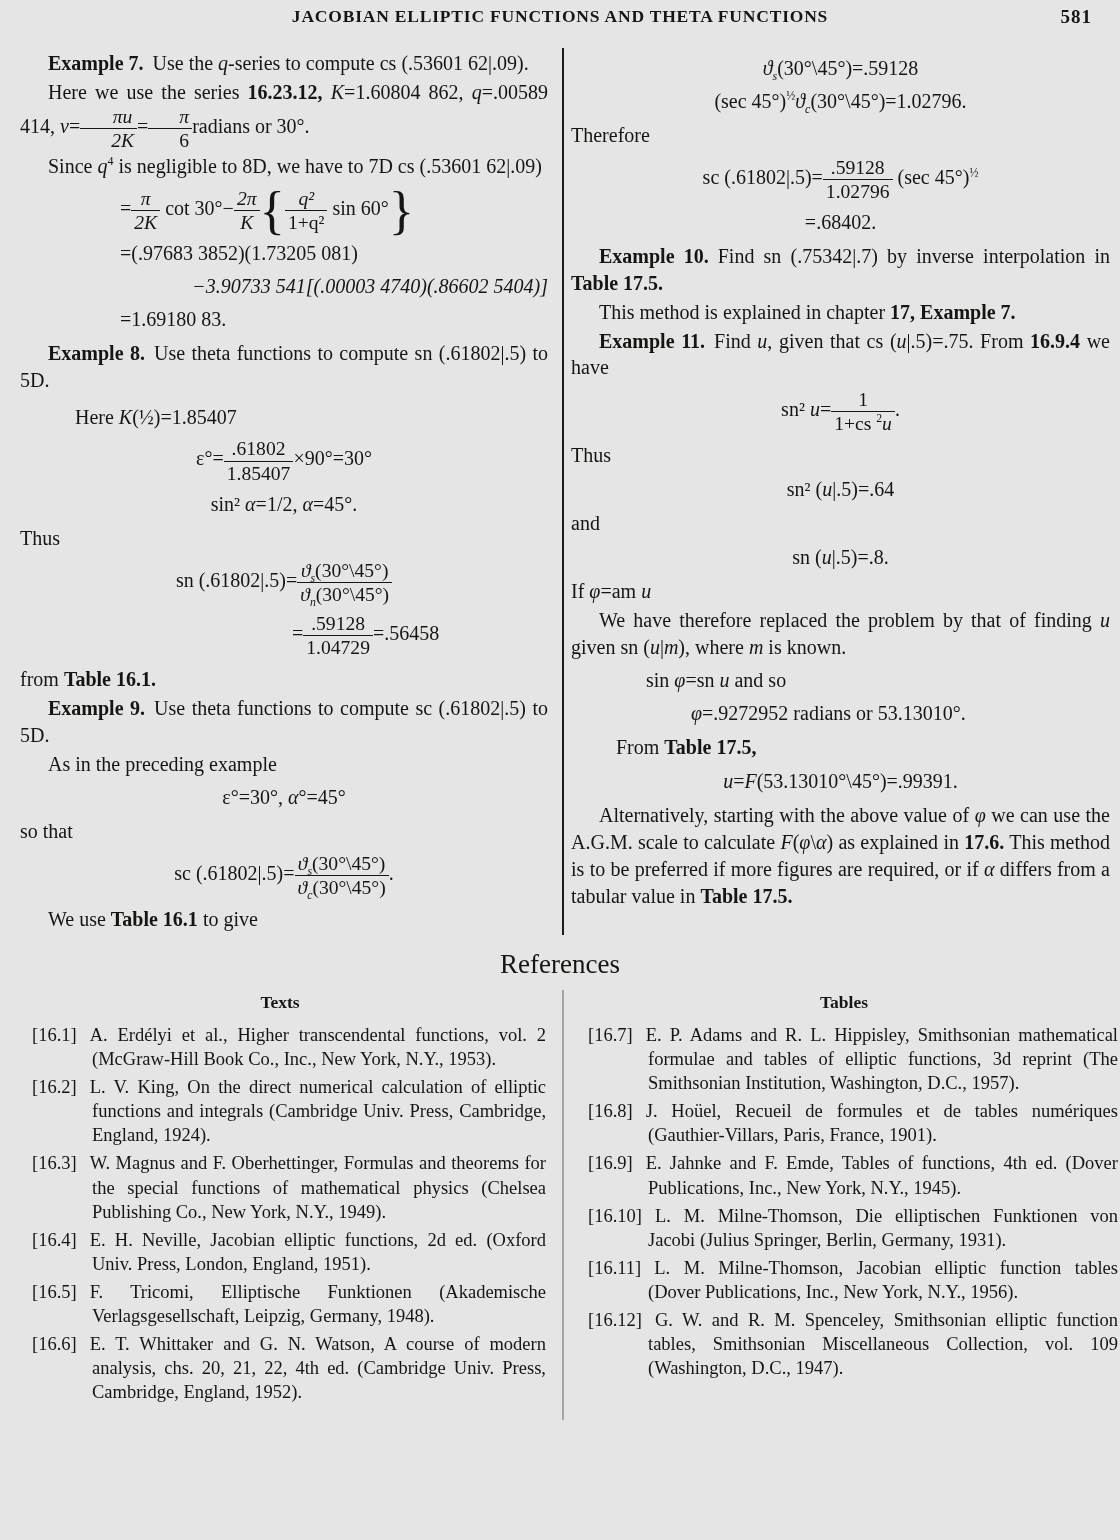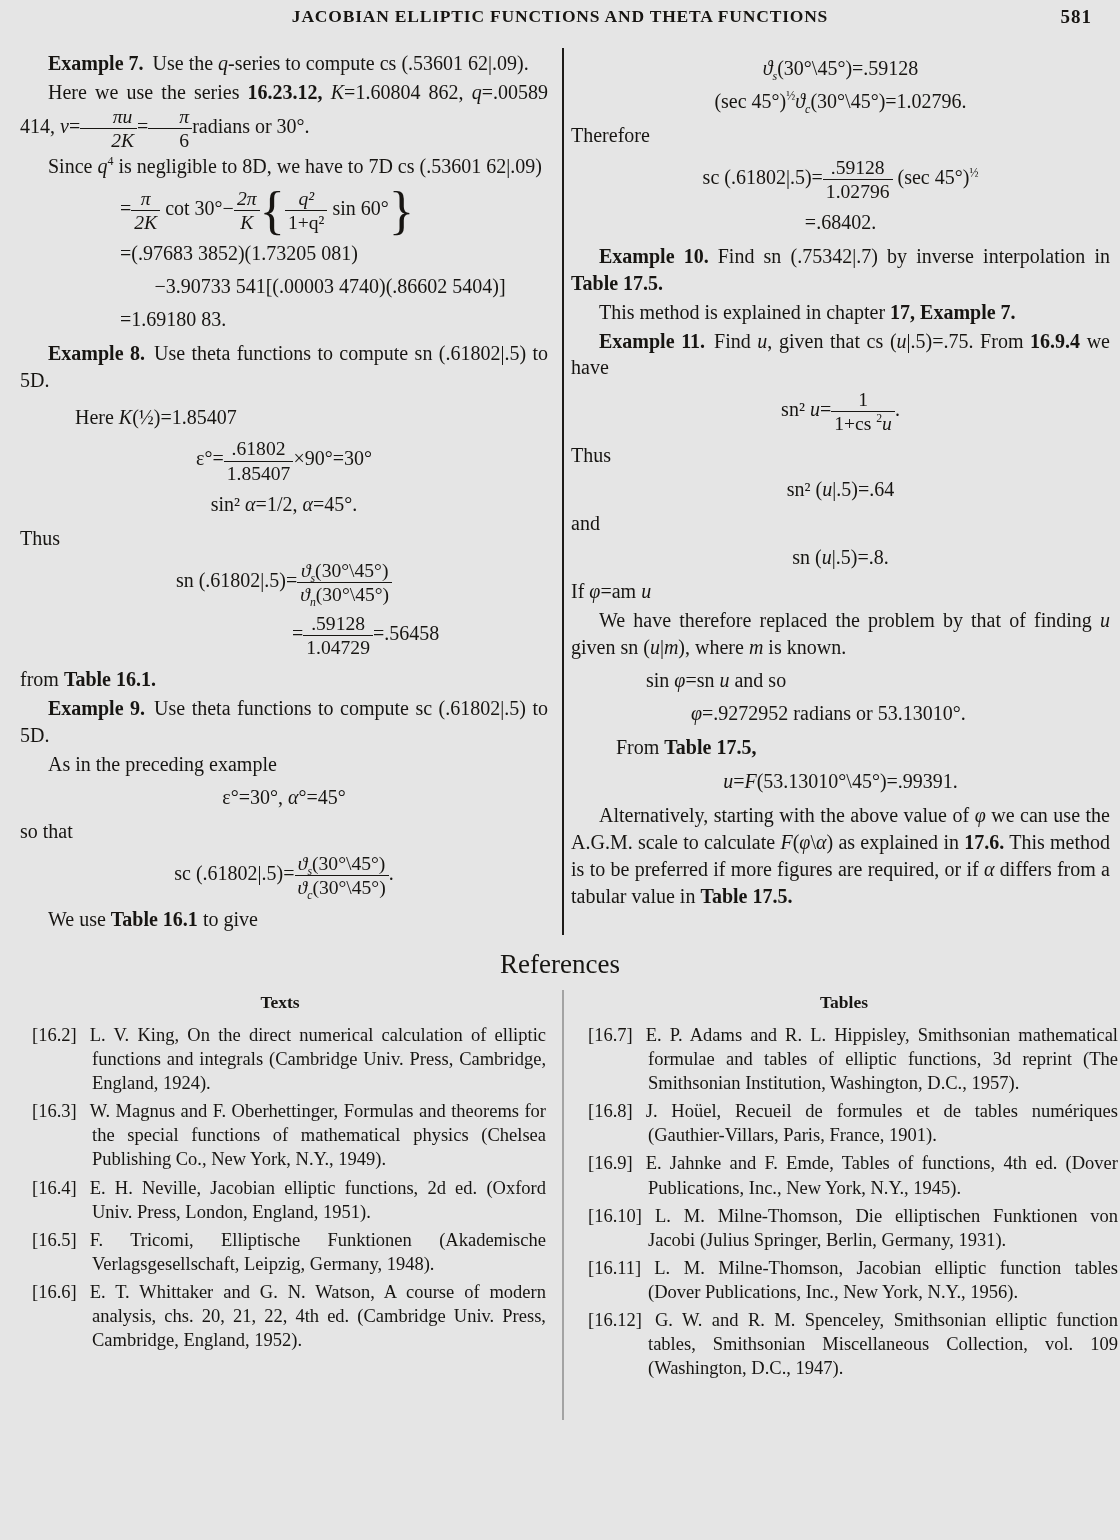--- a/index.html
+++ b/index.html
@@ -26,21 +26,21 @@
   .herek { text-align:left; text-indent:55px; margin-top:10px; }
   .exlab { margin-right:9px; }
   b { font-weight:bold; }
   i { font-style:italic; }
   sup { font-size:60%; line-height:0; }
   sub { font-size:60%; line-height:0; }
   .vs { font-style:italic; }
 
   .disp { font-size:20px; text-align:center; margin:8px 0; line-height:1.25; }
   .eqleft  { text-align:left; padding-left:100px; }
-  .eqleft2 { text-align:center; padding-left:92px; }
+  .eqleft2 { text-align:right; padding-left:92px;font-style:italic; }
   .eq8off  { text-align:left; padding-left:272px; }
   .eq18off { text-align:left; padding-left:75px; }
   .eq19off { text-align:left; padding-left:120px; }
 
   .frac { display:inline-block; vertical-align:middle; text-align:center; line-height:1.08; font-size:0.98em; }
   .frac .num { display:block; border-bottom:1.5px solid #171512; padding:0 3px 1px; }
   .frac .den { display:block; padding:1px 3px 0; }
   .brace { font-size:265%; font-weight:400; vertical-align:middle; line-height:0.8; }
 
   
@@ -153,20 +153,21 @@
 
     </div>
   </div>
 
   <div class="refs">
     <div class="refs-title">References</div>
     <div class="refs-cols">
 
       <div class="refs-l">
         <div class="refs-head">Texts</div>
+        <div class="ref"><span class="ref-label">[16.1]</span><span>A. Erdélyi et al., Higher transcendental functions, vol. 2 (McGraw-Hill Book Co., Inc., New York, N.Y., 1953).</span></div>
         <div class="ref"><span class="ref-label">[16.2]</span><span>L. V. King, On the direct numerical calculation of elliptic functions and integrals (Cambridge Univ. Press, Cambridge, England, 1924).</span></div>
         <div class="ref"><span class="ref-label">[16.3]</span><span>W. Magnus and F. Oberhettinger, Formulas and theorems for the special functions of mathematical physics (Chelsea Publishing Co., New York, N.Y., 1949).</span></div>
         <div class="ref"><span class="ref-label">[16.4]</span><span>E. H. Neville, Jacobian elliptic functions, 2d ed. (Oxford Univ. Press, London, England, 1951).</span></div>
         <div class="ref"><span class="ref-label">[16.5]</span><span>F. Tricomi, Elliptische Funktionen (Akademische Verlagsgesellschaft, Leipzig, Germany, 1948).</span></div>
         <div class="ref"><span class="ref-label">[16.6]</span><span>E. T. Whittaker and G. N. Watson, A course of modern analysis, chs. 20, 21, 22, 4th ed. (Cambridge Univ. Press, Cambridge, England, 1952).</span></div>
       </div>
 
       <div class="refs-r">
         <div class="refs-head">Tables</div>
         <div class="ref"><span class="ref-label">[16.7]</span><span>E. P. Adams and R. L. Hippisley, Smithsonian mathematical formulae and tables of elliptic functions, 3d reprint (The Smithsonian Institution, Washington, D.C., 1957).</span></div>

